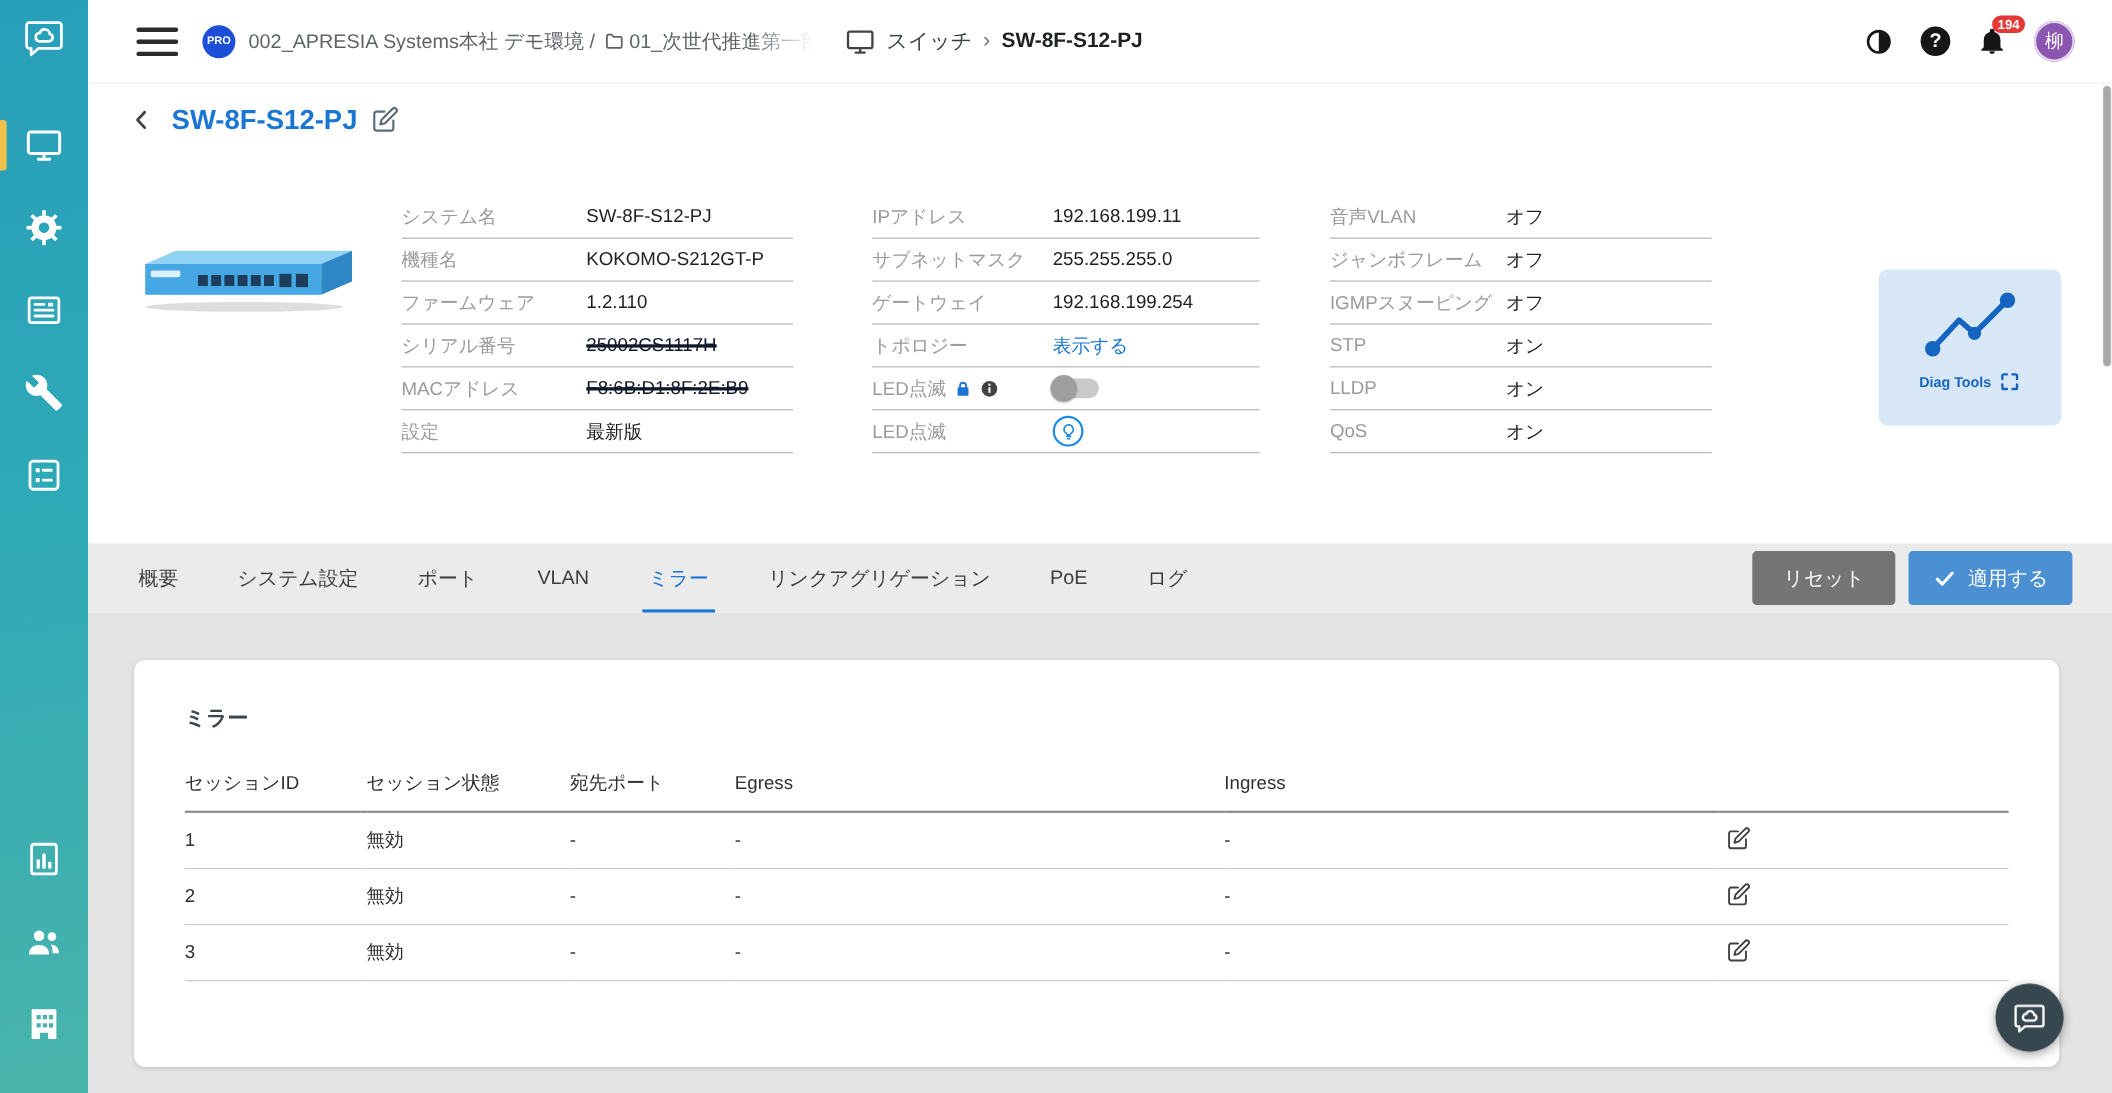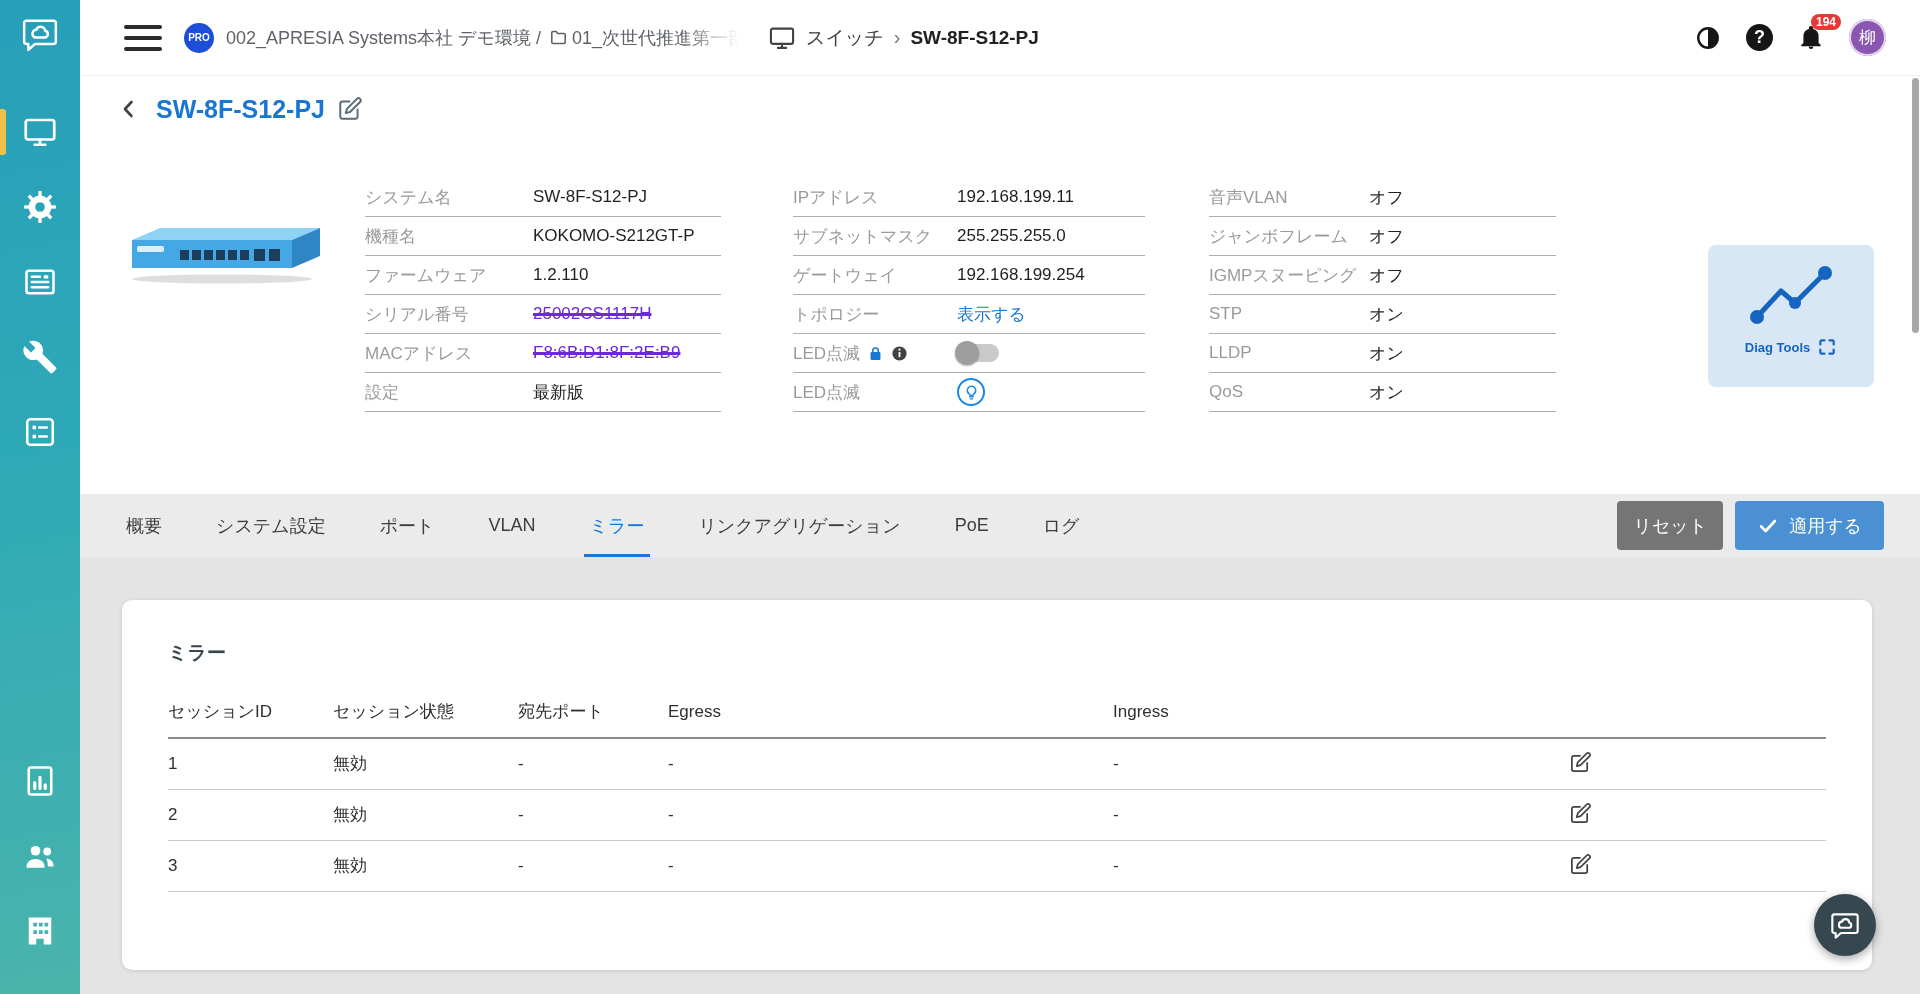--- a/index.html
+++ b/index.html
@@ -59,21 +59,21 @@
   .title-edit { width:26px; height:26px; cursor:pointer; }
   .device-img { position:absolute; left:42px; top:146px; width:204px; height:64px; }
 
   .info-col { position:absolute; top:102px; }
   .info-col.c1 { left:285px; width:356px; --lw:168px; }
   .info-col.c2 { left:713px; width:352px; --lw:164px; }
   .info-col.c3 { left:1129px; width:347px; --lw:160px; }
   .info-row { display:flex; align-items:center; height:39px; border-bottom:1px solid #aeaeae; }
   .info-row .lbl { flex:0 0 var(--lw); color:#9a9a9a; font-size:17px; display:flex; align-items:center; gap:7px; }
   .info-row .val { color:#1f1f1f; font-size:17px; }
-  .info-row .val.redacted { text-decoration:line-through; text-decoration-thickness:2.5px; color:#6d28d9; }
+  .info-row .val.redacted { text-decoration:line-through; text-decoration-thickness:2.5px; color:#0f172a; }
   .info-row .val.link { color:#1976d2; cursor:pointer; }
   .mini-icon { width:17px; height:17px; flex:0 0 auto; }
   .toggle { width:42px; height:18px; border-radius:9px; background:#c9c9c9; position:relative; cursor:pointer; }
   .toggle .knob { position:absolute; left:-2px; top:-3px; width:24px; height:24px; border-radius:50%;
     background:#9e9e9e; box-shadow:0 1px 2px rgba(0,0,0,.3); }
   .bulb-btn { width:28px; height:28px; border-radius:50%; border:2px solid #1e88e5; background:#fff;
     display:flex; align-items:center; justify-content:center; cursor:pointer; }
   .bulb-btn svg { width:17px; height:17px; }
 
   .diag-card { position:absolute; left:1628px; top:169px; width:166px; height:142px; border-radius:8px;
@@ -86,21 +86,21 @@
   
   .tab-bar { position:absolute; left:80px; top:494px; right:0; height:63px; background:#ebebeb;
     display:flex; align-items:center; padding-left:46px; }
   .tabs { display:flex; gap:54px; height:100%; }
   .tab { display:flex; align-items:center; height:100%; font-size:18px; color:#3d3d3d; cursor:pointer; position:relative; white-space:nowrap; }
   .tab.active { color:#1976d2; }
   .tab.active::after { content:""; position:absolute; left:-6px; right:-6px; bottom:0; height:3px; background:#1976d2; }
   .tab-actions { margin-left:auto; margin-right:36px; display:flex; gap:12px; }
   .btn { height:49px; border:none; border-radius:4px; color:#fff; font-size:18px; cursor:pointer;
     display:flex; align-items:center; justify-content:center; font-family:inherit; }
-  .btn-reset { background:#757575; padding:0 16px; }
+  .btn-reset { background:#757575; padding:0 28px; }
   .btn-apply { background:#4a90d2; padding:0 22px; gap:10px; }
   .btn-apply svg { width:22px; height:22px; }
 
   
   .content { position:absolute; left:80px; top:557px; right:0; bottom:0; background:#e4e4e4; }
   .card { position:absolute; left:42px; top:43px; width:1750px; height:370px; background:#fff;
     border-radius:10px; box-shadow:0 1px 4px rgba(0,0,0,.13); padding:40px 46px 0; }
   .card-title { font-size:19px; font-weight:bold; color:#37474f; }
   table.mirror { width:100%; border-collapse:collapse; margin-top:34px; }
   table.mirror th { text-align:left; font-size:17px; font-weight:normal; color:#2f2f2f;

